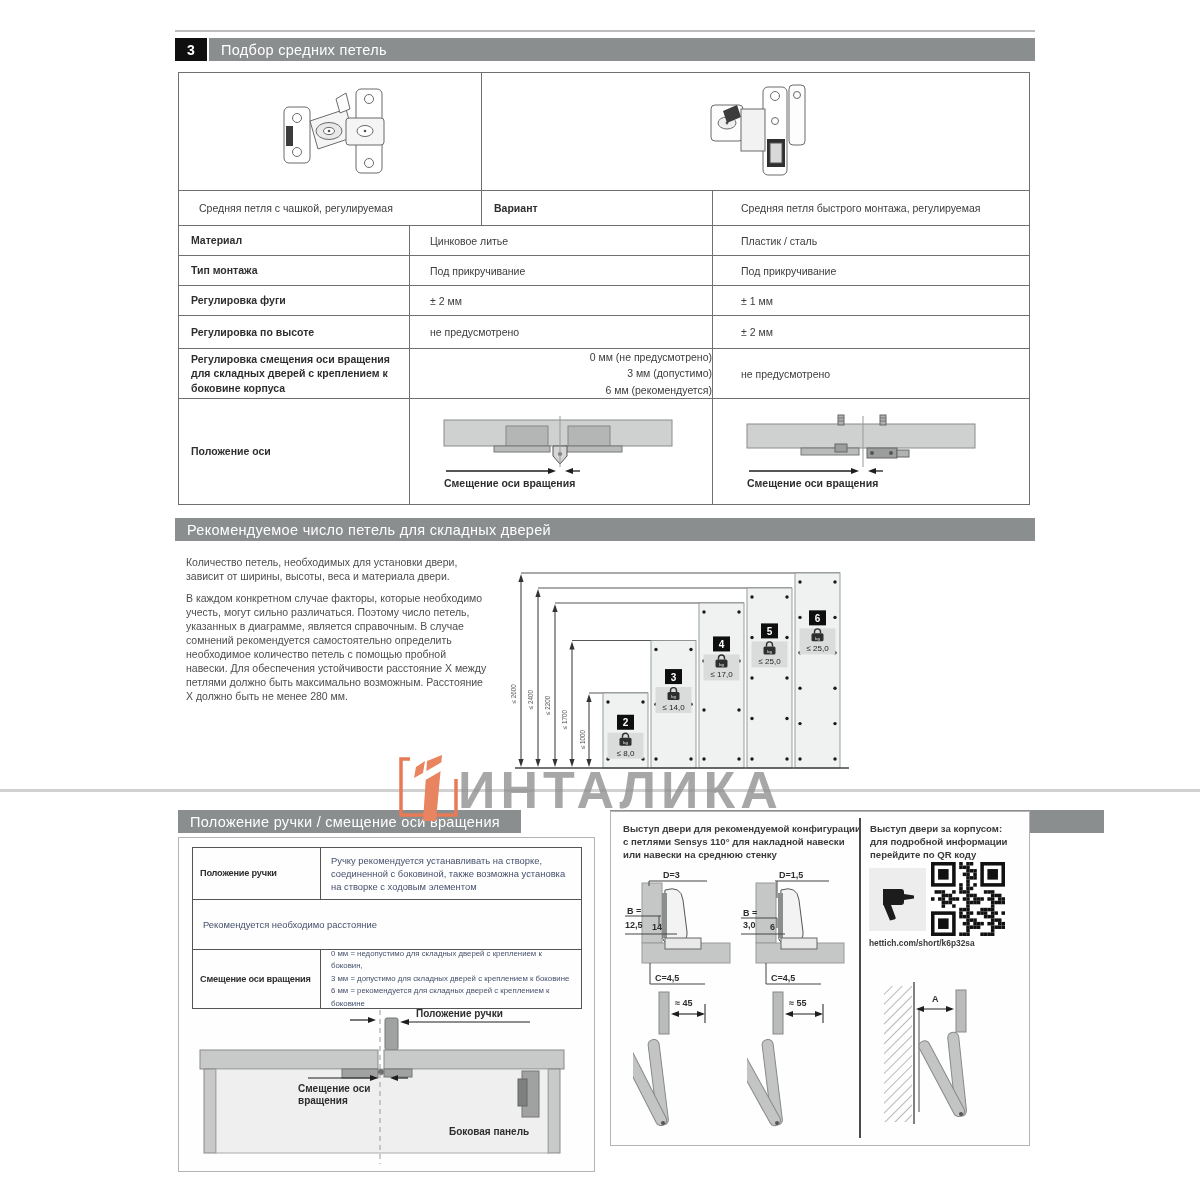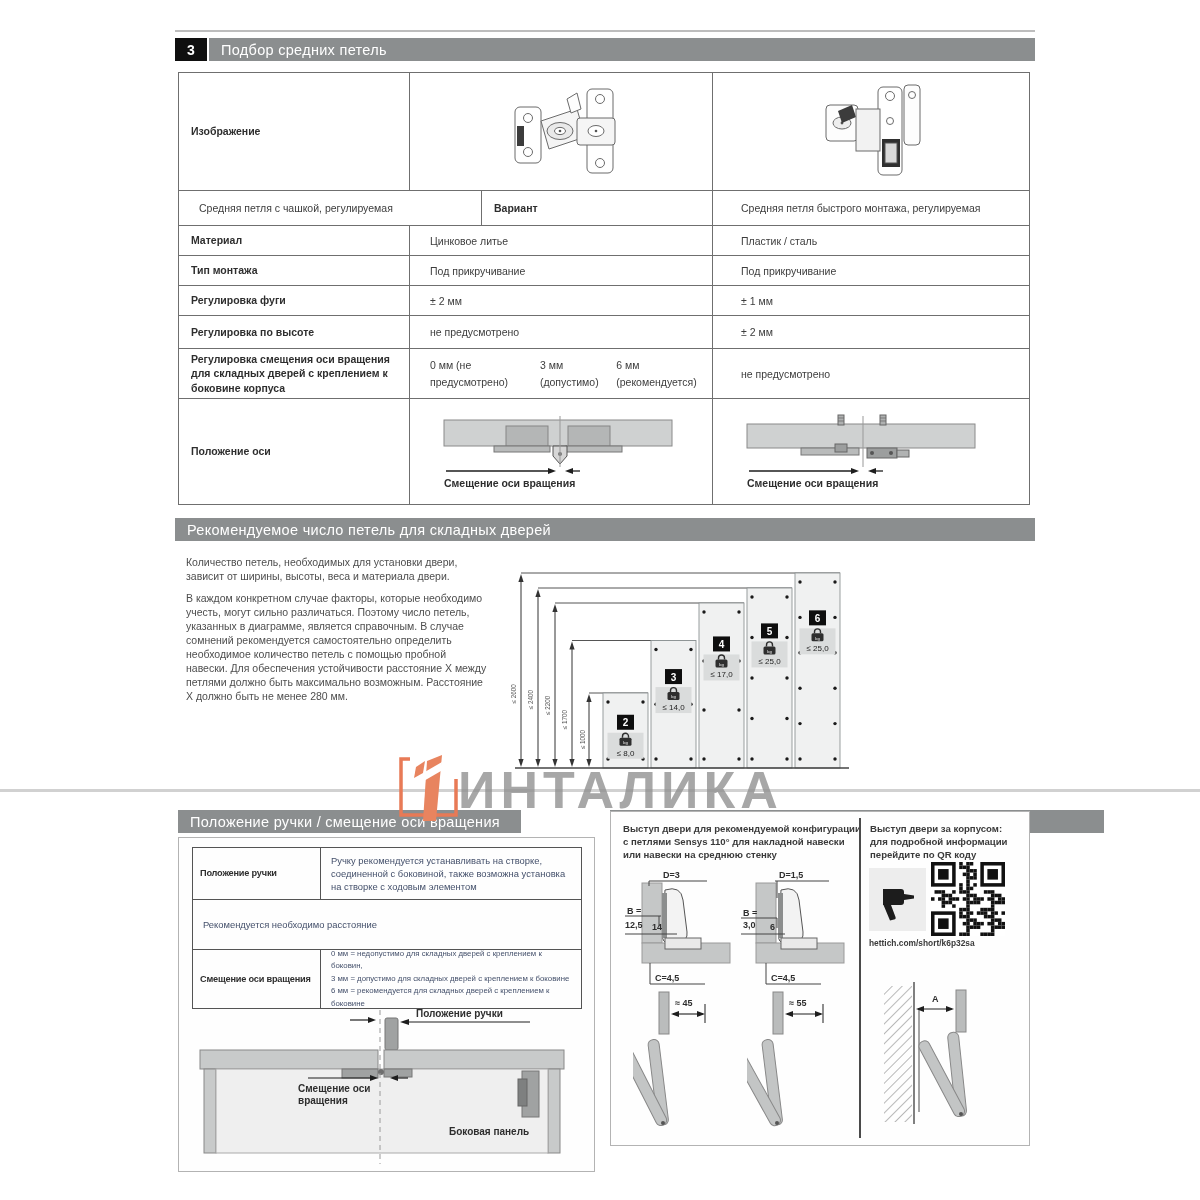--- a/index.html
+++ b/index.html
@@ -16,21 +16,21 @@
   
   .t1{left:178px;top:72px;width:852px;border:1px solid #6f6f6f;background:#fff}
   .t1row{display:flex;border-bottom:1px solid #6f6f6f}
   .t1row:last-child{border-bottom:none}
   .t1c{border-right:1px solid #6f6f6f;display:flex;align-items:center}
   .t1c:last-child{border-right:none}
   .lab{width:231px;padding:4px 12px;font-weight:bold;font-size:10.5px;color:#2e2e2e;line-height:1.35}
   .c2{width:303px;padding-left:20px;font-size:10.5px;color:#3d3d3d}
   .c3{flex:1;padding-left:28px;font-size:10.5px;color:#3d3d3d}
   .imgc{justify-content:center;padding-left:0 !important}
-  .multiline{align-items:center;justify-content:center;line-height:1.55}
+  .multiline{flex-direction:column;align-items:flex-end;justify-content:center;line-height:1.55}
   .axiscell{flex-direction:column;align-items:flex-start;justify-content:center;padding-left:26px !important}
   .axiscap{font-weight:bold;font-size:10.5px;color:#2e2e2e;margin:1px 0 0 8px}
   
   .para{left:186px;width:304px;font-size:10.5px;color:#4e4e4e;line-height:1.33}
   .p1{top:556px}.p2{top:592px}
   .chart{left:503px;top:550px}
   
   .wline{left:0;top:789px;width:1200px;height:3px;background:#a3a3a3;opacity:.5;z-index:4}
   .wlogo{left:396px;top:749px;z-index:6}
   .wtext{left:458px;top:760px;z-index:6;font-size:52px;font-weight:bold;color:#8f8f8f;opacity:.78;letter-spacing:5px;pointer-events:none}
@@ -55,21 +55,20 @@
 </head>
 <body>
 
 <div class="abs topline"></div>
 
 <div class="abs numbox">3</div>
 <div class="abs hdr hdr1">Подбор средних петель</div>
 
 <div class="abs t1">
   <div class="t1row" style="height:118px">
-    <div class="t1c lab">Изображение</div>
     <div class="t1c c2 imgc">
       <svg width="128" height="102" viewBox="0 0 128 102">
         <rect x="18" y="26" width="26" height="56" rx="5" fill="#fff" stroke="#6b6b6b"></rect>
         <circle cx="31" cy="37" r="4.5" fill="none" stroke="#6b6b6b"></circle>
           <circle cx="31" cy="71" r="4.5" fill="none" stroke="#6b6b6b"></circle>
         <rect x="20" y="45" width="7" height="20" fill="#3c3c3c"></rect>
         <polygon points="44,40 80,28 88,56 52,68" fill="#f5f5f5" stroke="#6b6b6b"></polygon>
         <ellipse cx="63" cy="50" rx="13" ry="8.5" fill="#e9e9e9" stroke="#6b6b6b"></ellipse>
         <ellipse cx="63" cy="50" rx="5.5" ry="3.6" fill="#fff" stroke="#6b6b6b"></ellipse>
           <circle cx="63" cy="50" r="1.3" fill="#555"></circle>

